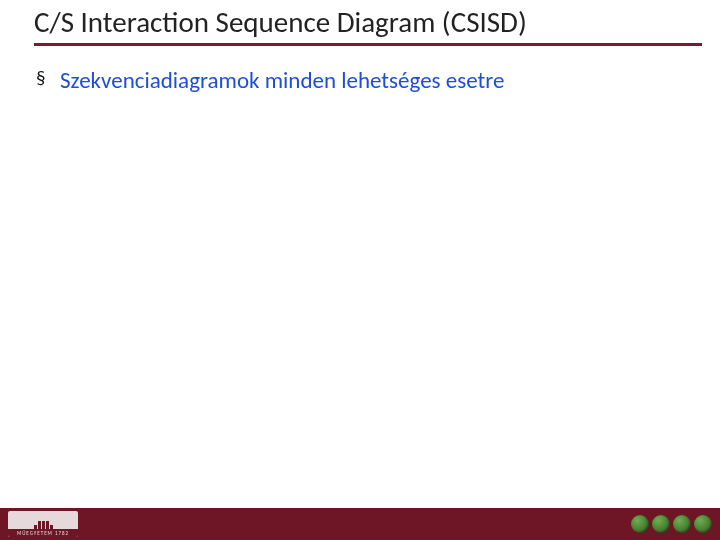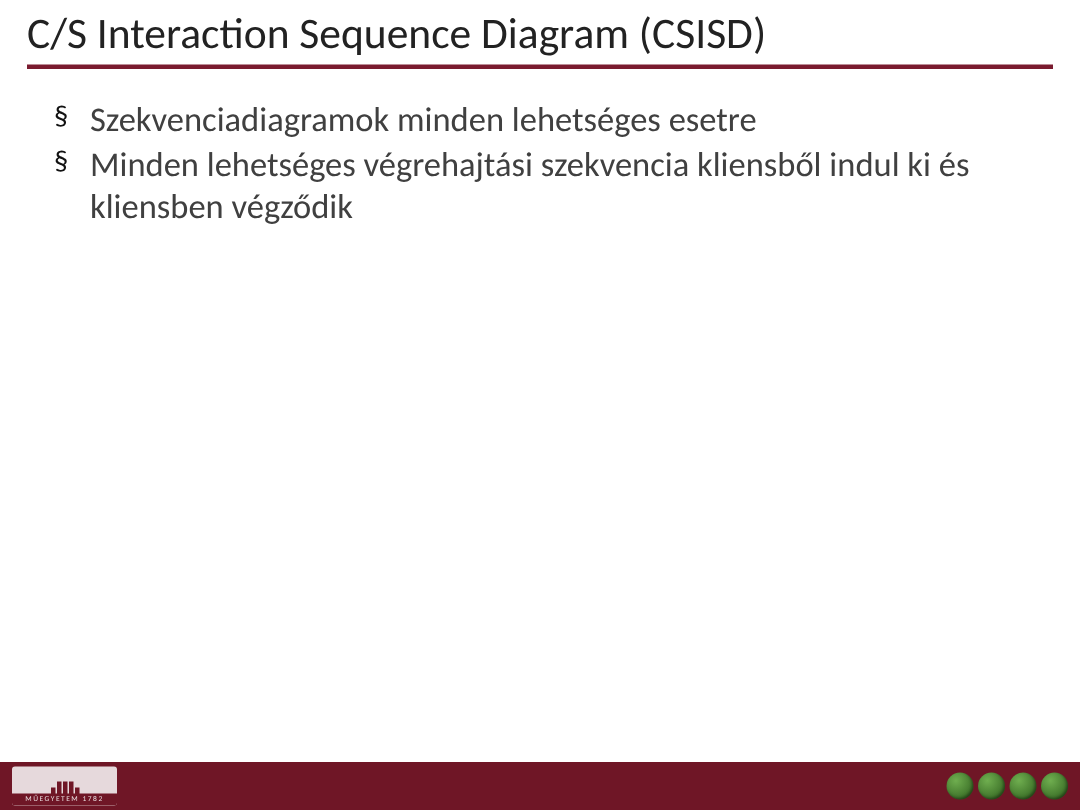--- a/index.html
+++ b/index.html
@@ -5,33 +5,33 @@
   * { margin: 0; padding: 0; box-sizing: border-box; }
   body {
     width: 720px;
     height: 540px;
     font-family: Calibri, "Segoe UI", Arial, sans-serif;
     background: #fff;
     position: relative;
     overflow: hidden;
   }
   .title-wrap {
-    padding: 6px 18px 4px 18px;
+    padding: 6px 18px 4px 34px;
   }
   .title {
     font-size: 29px;
     color: #222;
     font-weight: 400;
     border-bottom: 3px solid #7a1b2f;
     padding-bottom: 4px;
     line-height: 1.15;
   }
   .content {
     padding: 16px 34px 0 34px;
-    color: #404040;
+    color: #1d4ed8;
   }
   ul.level1 {
     list-style: none;
     padding-left: 26px;
   }
   ul.level1 > li {
     position: relative;
     font-size: 23px;
     line-height: 1.22;
     margin-bottom: 2px;
@@ -121,21 +121,20 @@
 </head>
 <body>
 
 <div class="title-wrap">
   <div class="title">C/S Interaction Sequence Diagram (CSISD)</div>
 </div>
 
 <div class="content">
   <ul class="level1" id="bullet-list">
       <li>Szekvenciadiagramok minden lehetséges esetre</li>
-      <li>Minden lehetséges végrehajtási szekvencia kliensből indul ki és kliensben végződik</li>
     </ul>
 </div>
 
 <div class="footer">
   <div class="logo">
     <div class="logo-top">
       <div class="col c1"></div>
         <div class="col c2"></div>
         <div class="col c2"></div>
         <div class="col c2"></div>

